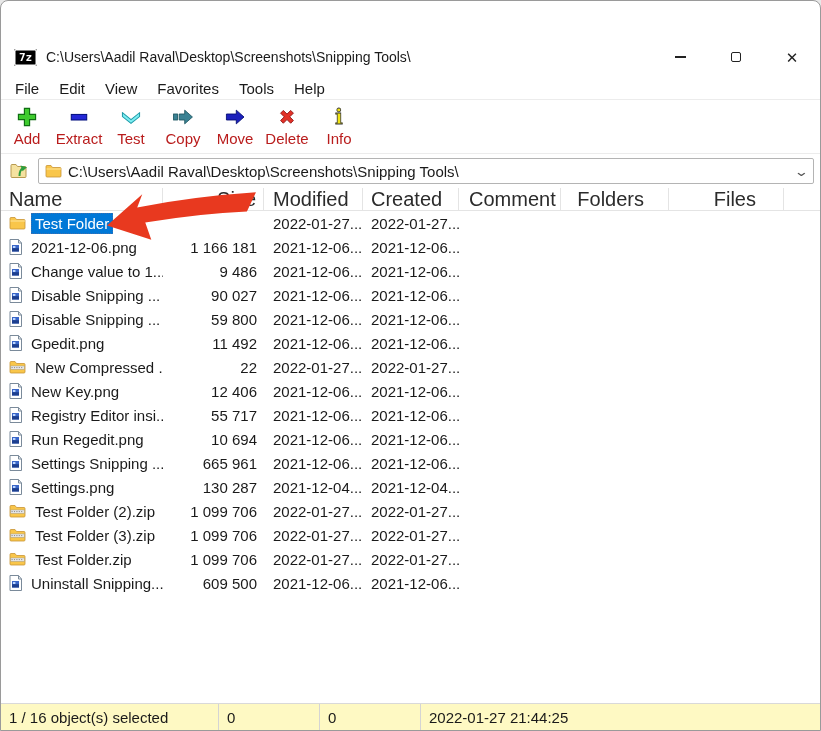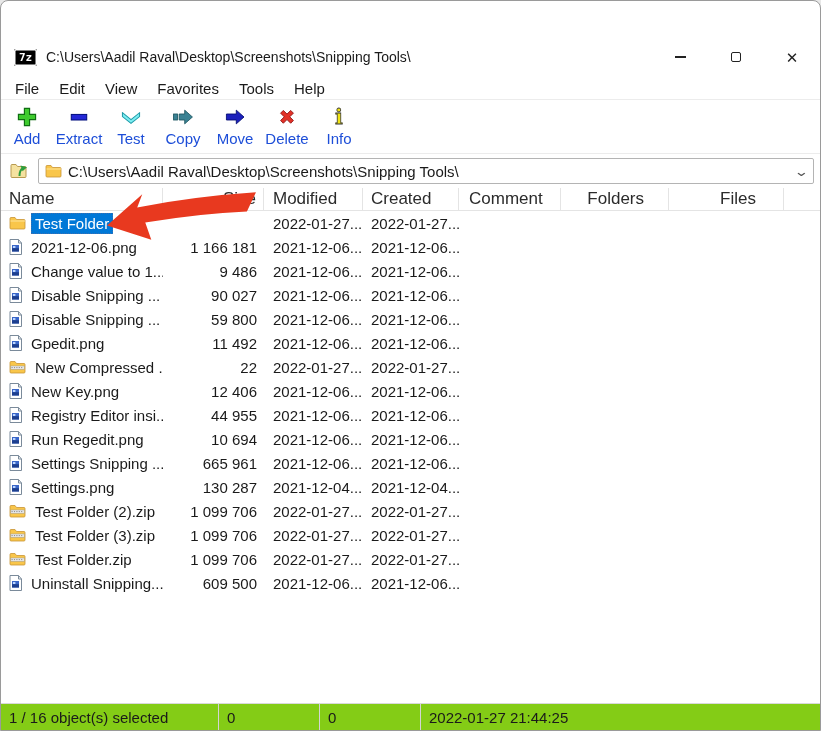--- a/index.html
+++ b/index.html
@@ -29,59 +29,59 @@
   .glyph-close{ font-size:15px; color:#222; line-height:1; }
 
   
   .menubar{ height:23px; display:flex; align-items:center; padding-left:4px; flex:0 0 auto; border-bottom:1px solid #ececec; }
   .menu-item{ font-size:15px; padding:0 10px; }
 
   
   .toolbar{ height:54px; display:flex; align-items:flex-start; padding:5px 0 0 0; flex:0 0 auto; border-bottom:1px solid #ececec; }
   .tool-btn{ width:52px; display:flex; flex-direction:column; align-items:center; background:none; border:none; gap:1px; }
   .tool-btn svg{ width:26px; height:24px; display:block; }
-  .tool-label{ font-size:15px; color:#1d4ed8; }
+  .tool-label{ font-size:15px; color:#b91c1c; }
 
   
   .addressbar{ height:34px; display:flex; align-items:center; padding:0 6px 0 4px; gap:5px; flex:0 0 auto; }
   .up-btn{ width:28px; height:26px; border:none; background:transparent; display:flex; align-items:center; justify-content:center; }
   .combo{ flex:1; height:26px; border:1px solid #b4b4b4; border-radius:2px; background:#fff; display:flex; align-items:center; padding:0 6px; gap:6px; }
   .combo-text{ font-size:15px; flex:1; white-space:nowrap; overflow:hidden; }
   .combo-chevron{ font-size:13px; color:#555; transform:scaleX(1.4); }
 
   
   .list{ flex:1; position:relative; overflow:hidden; background:#fff; }
   .lrow{ display:flex; align-items:center; }
   .c-name   { width:162px; padding-left:8px;  display:flex; align-items:center; gap:5px; overflow:hidden; }
   .c-size   { width:101px; padding-right:7px; text-align:right; }
   .c-mod    { width:99px;  padding-left:9px;  }
   .c-crea   { width:96px;  padding-left:8px;  }
   .c-comm   { width:102px; padding-left:10px; }
   .c-fold   { width:108px; padding-right:24px; text-align:right; }
   .c-files  { width:115px; padding-right:27px; text-align:right; }
   .c-fill   { flex:1; }
 
-  .header{ height:23px; font-size:17px; color:#2b2b2b; border-bottom:1px solid #e4e4e4; }
+  .header{ height:23px; font-size:20px; color:#2b2b2b; border-bottom:1px solid #e4e4e4; }
   .header > div{ height:100%; display:flex; align-items:center; border-right:1px solid #e4e4e4; }
   .header .c-name{ padding-left:8px; }
   .header .c-size,.header .c-fold,.header .c-files{ justify-content:flex-end; }
   .header .c-fill{ border-right:none; }
 
   .row{ height:24px; font-size:15px; }
   .row .cell{ white-space:nowrap; overflow:hidden; }
   .file-icon{ flex:0 0 auto; display:flex; align-items:center; }
   .file-icon svg{ display:block; }
   .name-text{ padding:1px 3px; border:1px solid transparent; }
   .row.selected .name-text{ background:var(--selection,#0078d7); color:#fff; border:1px dotted #3f6fae; }
 
   
   .anno-arrow{ position:absolute; left:103px; top:3px; width:156px; height:51px; pointer-events:none; z-index:5; }
 
   
-  .statusbar{ height:27px; flex:0 0 auto; background:#84cc16; border-top:1px solid #d9d9d9; display:flex; align-items:stretch; font-size:15px; }
+  .statusbar{ height:27px; flex:0 0 auto; background:#fef9c3; border-top:1px solid #d9d9d9; display:flex; align-items:stretch; font-size:15px; }
   .status-seg{ display:flex; align-items:center; padding-left:8px; border-right:1px solid #d4d4d4; }
   .seg-1{ width:218px; }
   .seg-2{ width:101px; }
   .seg-3{ width:101px; }
   .seg-4{ flex:1; border-right:none; }
 </style>
 </head>
 <body>
 
 <div class="window">
@@ -365,21 +365,21 @@
               <svg width="13" height="16" viewBox="0 0 13 16">
                 <path d="M1 .5 h8.5 L12.5 4 V15.5 H1 Z" fill="#fff" stroke="#7a8a9a" stroke-width="1"></path>
                 <path d="M9.5 .5 V4 h3" fill="none" stroke="#7a8a9a" stroke-width="1"></path>
                 <rect x="3" y="6" width="7" height="6.5" fill="#3a66c8"></rect>
                 <rect x="3" y="9.2" width="7" height="3.3" fill="#1d3f8f"></rect>
                 <rect x="4" y="7" width="2.4" height="2" fill="#bcd6ff"></rect>
               </svg>
             </span>
           <span class="name-text">Registry Editor insi...</span>
         </div>
-        <div class="cell c-size">44 955</div>
+        <div class="cell c-size">55 717</div>
         <div class="cell c-mod">2021-12-06...</div>
         <div class="cell c-crea">2021-12-06...</div>
         <div class="cell c-comm"></div>
         <div class="cell c-fold"></div>
         <div class="cell c-files"></div>
         <div class="cell c-fill"></div>
       </div>
 
       <div class="lrow row">
         <div class="cell c-name">

